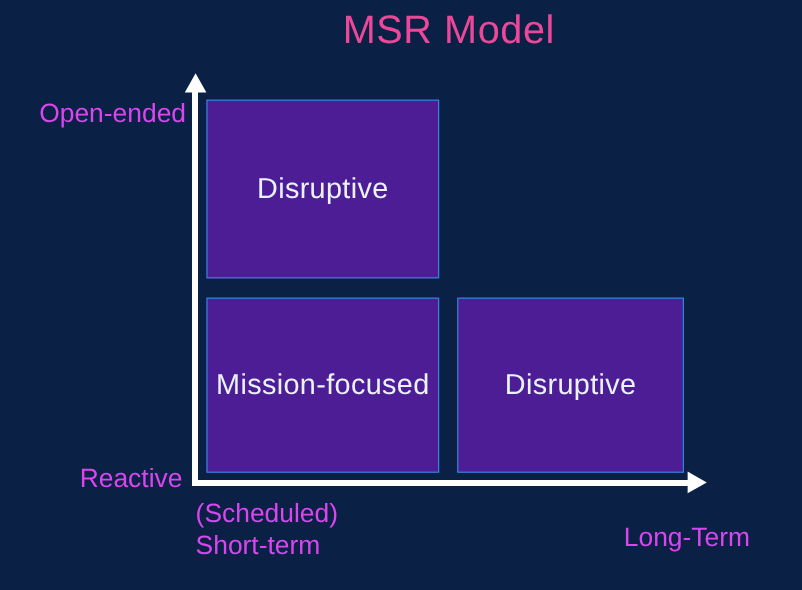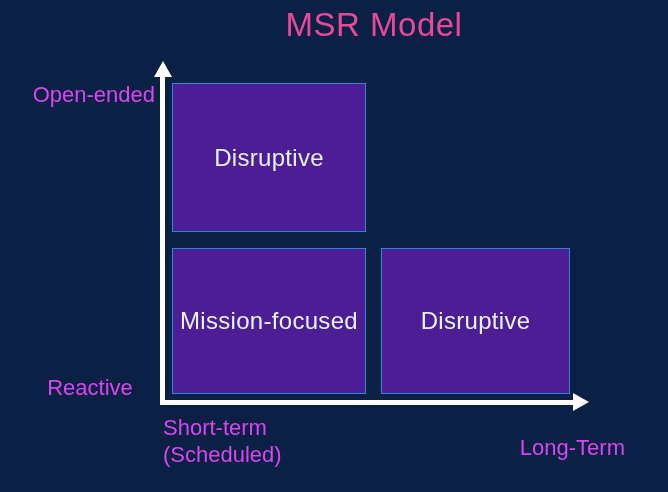--- a/index.html
+++ b/index.html
@@ -92,23 +92,23 @@
     font-weight: 400;
   }
   .lbl-open-ended {
     left: 18px;
     top: 82px;
     width: 137px;
     text-align: right;
   }
   .lbl-reactive {
     left: 28px;
-    top: 375px;
+    top: 386px;
     width: 124px;
-    text-align: center;
+    text-align: right;
   }
   .lbl-short-term {
     left: 163px;
     top: 414px;
     width: 220px;
     text-align: left;
     line-height: 27px;
   }
   .lbl-long-term {
     left: 400px;
@@ -142,21 +142,21 @@
 
   <div class="quadrant q-br">
     <span>Disruptive</span>
   </div>
 
   <div class="axis-label lbl-open-ended">Open-ended</div>
 
   <div class="axis-label lbl-reactive">Reactive</div>
 
   <div class="axis-label lbl-short-term">
+    <div>(Scheduled)</div>
     <div>Short-term</div>
-    <div>(Scheduled)</div>
   </div>
 
   <div class="axis-label lbl-long-term">
     <div>Long-Term</div>
   </div>
 
 </div>
 
 </body></html>

